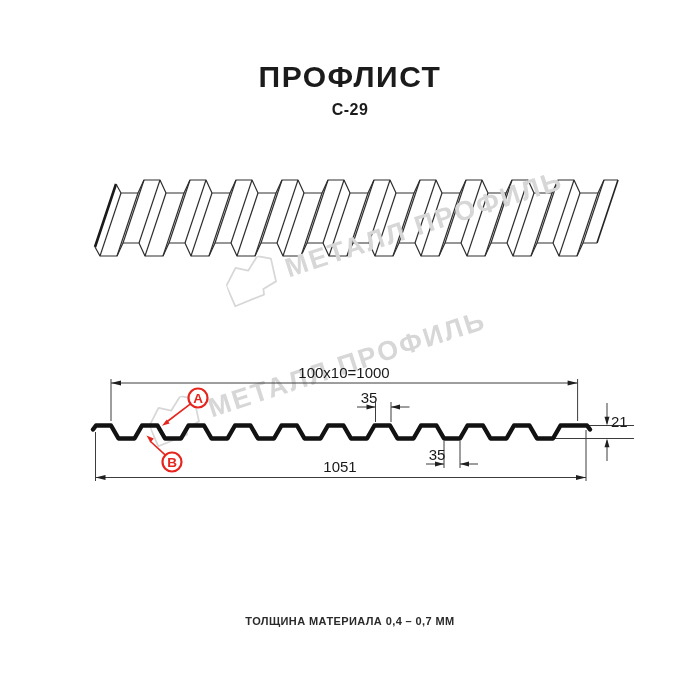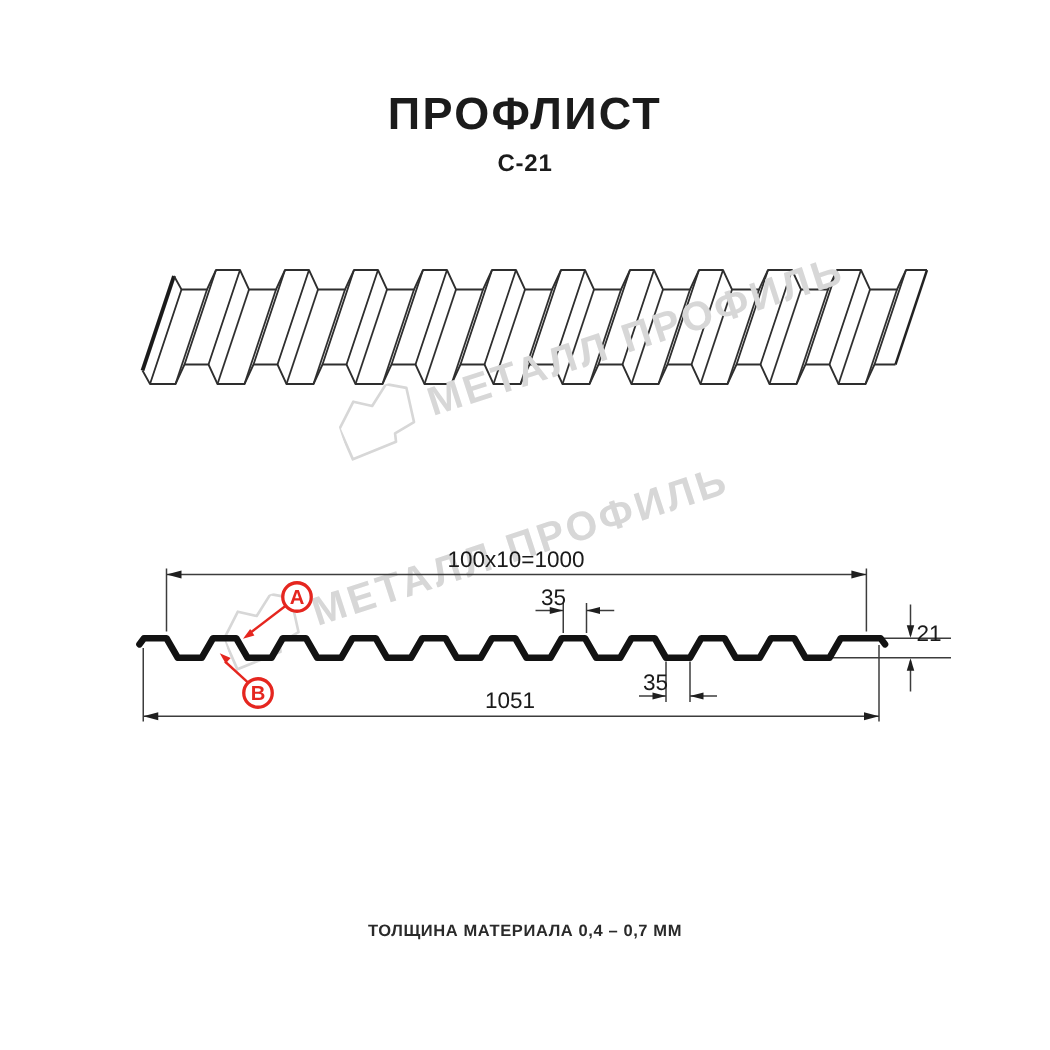--- a/index.html
+++ b/index.html
@@ -32,21 +32,21 @@
   #section .red-head{fill:#e5261f;stroke:none;}
   #section .red-circ{fill:#ffffff;stroke:#e5261f;stroke-width:2.2;}
   #section .red-letter{fill:#e5261f;font-size:13.5px;font-weight:700;}
 </style>
 </head>
 <body>
 
 <div id="canvas">
 
   <div id="page-title">ПРОФЛИСТ</div>
-  <div id="profile-code">С-21</div>
+  <div id="profile-code">С-29</div>
 
   <svg id="sheet3d" class="layer" width="700" height="700" viewBox="0 0 700 700">
     <path id="sheet-sil" class="sil" d="M116,184 L121,193 L138,193 L144,180 L160,180 L166,193 L184,193 L190,180 L206,180 L212,193 L230,193 L236,180 L252,180 L258,193 L276,193 L282,180 L298,180 L304,193 L322,193 L328,180 L344,180 L350,193 L368,193 L374,180 L390,180 L396,193 L414,193 L420,180 L436,180 L442,193 L460,193 L466,180 L482,180 L488,193 L506,193 L512,180 L528,180 L534,193 L552,193 L558,180 L574,180 L580,193 L598,193 L604,180 L618,180 L597,243 597,243 L583,243 L577,256 L559,256 L553,243 L537,243 L531,256 L513,256 L507,243 L491,243 L485,256 L467,256 L461,243 L445,243 L439,256 L421,256 L415,243 L399,243 L393,256 L375,256 L369,243 L353,243 L347,256 L329,256 L323,243 L307,243 L301,256 L283,256 L277,243 L261,243 L255,256 L237,256 L231,243 L215,243 L209,256 L191,256 L185,243 L169,243 L163,256 L145,256 L139,243 L123,243 L117,256 L100,256 L95,247 Z"></path>
     <g id="sheet-edges">
         <line x1="95" y1="247" x2="116" y2="184" class="ln edgeL"></line>
         <line x1="100" y1="256" x2="121" y2="193" class="ln"></line>
         <line x1="117" y1="256" x2="138" y2="193" class="ln"></line>
         <line x1="123" y1="243" x2="144" y2="180" class="ln"></line>
         <line x1="139" y1="243" x2="160" y2="180" class="ln"></line>
         <line x1="145" y1="256" x2="166" y2="193" class="ln"></line>

